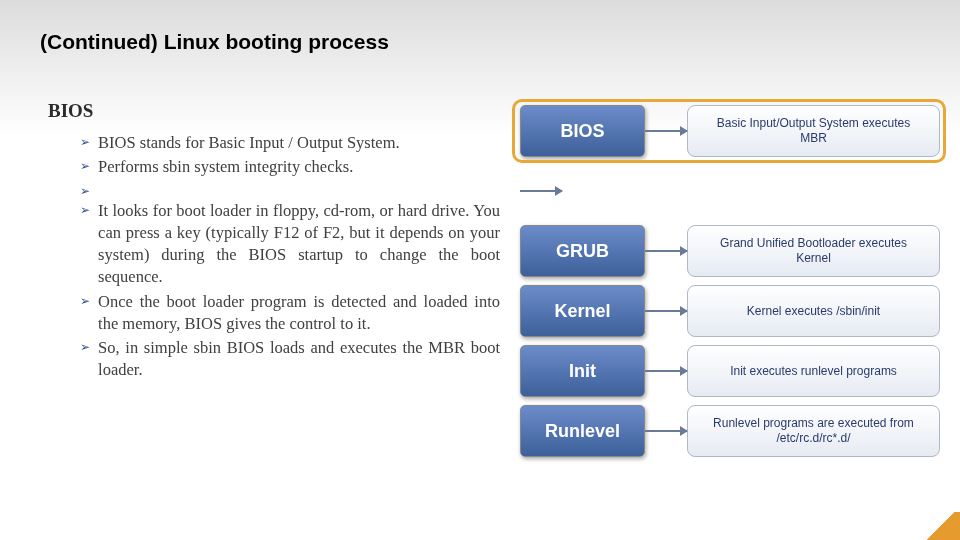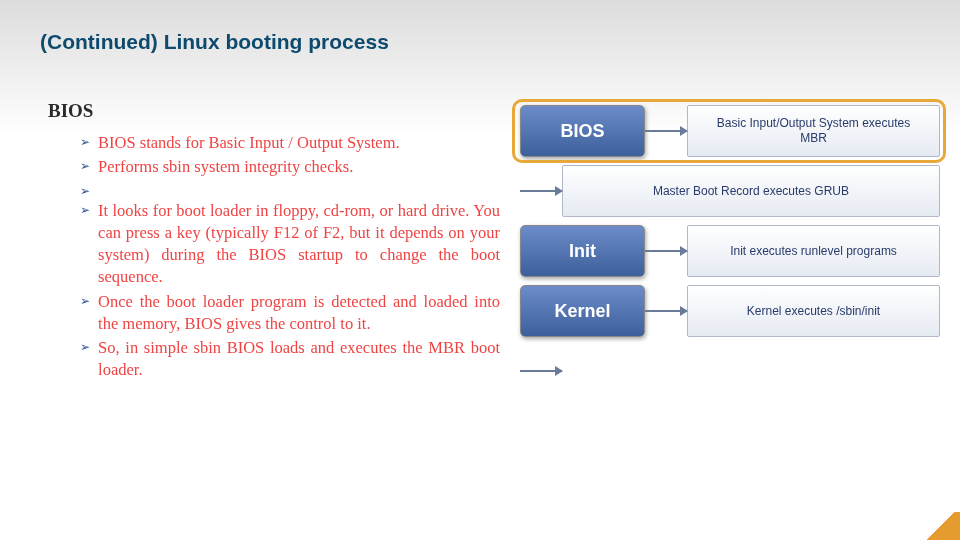--- a/index.html
+++ b/index.html
@@ -8,21 +8,21 @@
     background: linear-gradient(to bottom, #dcdcdc 0%, #ffffff 25%);
     font-family: Arial, sans-serif;
     position: relative;
   }
   .title {
     position: absolute;
     top: 30px;
     left: 40px;
     font-size: 21px;
     font-weight: bold;
-    color: #0c4a6e;
+    color: #000000;
   }
   .section-heading {
     position: absolute;
     top: 100px;
     left: 48px;
     font-size: 19px;
     font-weight: bold;
     color: #2b2b2b;
     font-family: "Times New Roman", serif;
   }
@@ -40,21 +40,21 @@
   .bullet-icon {
     flex: 0 0 auto;
     color: #2f528f;
     font-size: 12px;
     margin-right: 8px;
     margin-top: 3px;
   }
   .bullet-text {
     font-family: "Times New Roman", serif;
     font-size: 16.5px;
-    color: #ef4444;
+    color: #404040;
     line-height: 1.35;
     text-align: justify;
   }
   .diagram {
     position: absolute;
     top: 105px;
     left: 520px;
     width: 420px;
   }
   .diagram-row {
@@ -102,21 +102,21 @@
   .desc-box {
     flex: 1;
     display: flex;
     align-items: center;
     justify-content: center;
     text-align: center;
     font-family: Arial, sans-serif;
     font-size: 12px;
     color: #283b6b;
     border: 1px solid #b0b8c8;
-    border-radius: 2px;
+    border-radius: 8px;
     background: linear-gradient(to bottom, #ffffff 0%, #e6eaf2 100%);
     padding: 4px 16px;
     line-height: 1.25;
   }
   .highlight-ring {
     position: absolute;
     border: 3px solid #e8a838;
     border-radius: 10px;
     top: -6px;
     left: -8px;
@@ -171,36 +171,44 @@
       <div class="connector">
         <div class="arrow-line"></div>
       </div>
       <div class="desc-box">Basic Input/Output System executes MBR</div>
       <div class="highlight-ring"></div>
     </div>
     <div class="diagram-row" style="position: relative;">
       <div class="connector">
         <div class="arrow-line"></div>
       </div>
-      <div class="desc-box">Master Boot Record executes GRUB</div>
+    </div>
+    <div class="diagram-row" style="position: relative;">
+      <div class="stage-box">GRUB</div>
+      <div class="connector">
+        <div class="arrow-line"></div>
+      </div>
+      <div class="desc-box">Grand Unified Bootloader executes Kernel</div>
+    </div>
+    <div class="diagram-row" style="position: relative;">
+      <div class="stage-box">Kernel</div>
+      <div class="connector">
+        <div class="arrow-line"></div>
+      </div>
+      <div class="desc-box">Kernel executes /sbin/init</div>
     </div>
     <div class="diagram-row" style="position: relative;">
       <div class="stage-box">Init</div>
       <div class="connector">
         <div class="arrow-line"></div>
       </div>
       <div class="desc-box">Init executes runlevel programs</div>
     </div>
     <div class="diagram-row" style="position: relative;">
-      <div class="stage-box">Kernel</div>
-      <div class="connector">
-        <div class="arrow-line"></div>
-      </div>
-      <div class="desc-box">Kernel executes /sbin/init</div>
-    </div>
-    <div class="diagram-row" style="position: relative;">
-      <div class="connector">
-        <div class="arrow-line"></div>
-      </div>
+      <div class="stage-box">Runlevel</div>
+      <div class="connector">
+        <div class="arrow-line"></div>
+      </div>
+      <div class="desc-box">Runlevel programs are executed from /etc/rc.d/rc*.d/</div>
     </div>
   </div>
 
 <div class="corner-flare"></div>
 
 </body></html>

